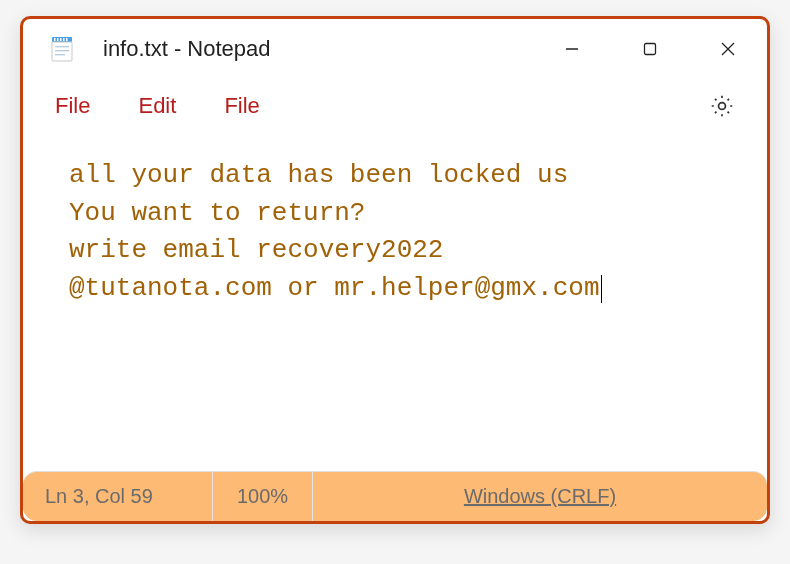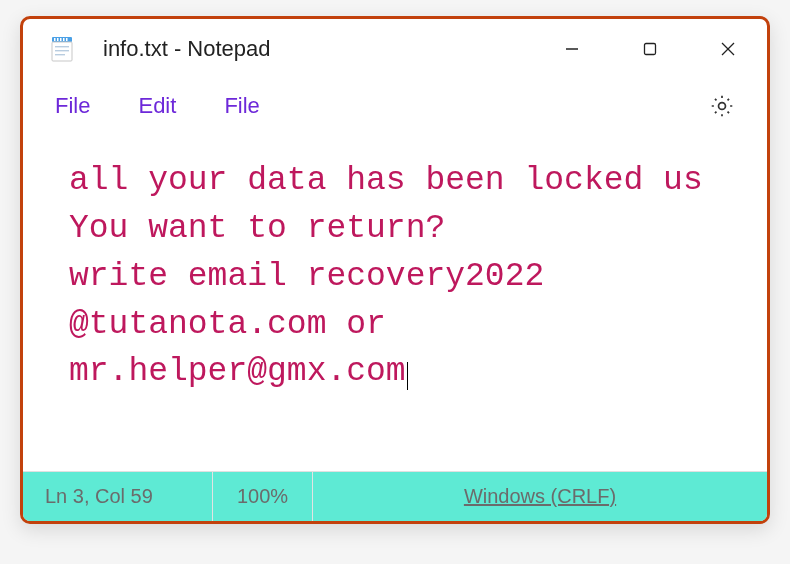--- a/index.html
+++ b/index.html
@@ -84,31 +84,31 @@
       justify-content: center;
       color: #333;
     }
 
     .menubar {
       display: flex;
       align-items: center;
       gap: 48px;
       padding: 14px 32px 18px 32px;
       font-size: 22px;
-      color: #6d28d9;
+      color: #b91c1c;
     }
     .menubar .spacer { flex:1; }
     .settings-btn { display:flex; align-items:center; justify-content:center; }
 
     .content {
       flex: 1;
       padding: 20px 46px;
       font-family: Consolas, "Courier New", monospace;
-      font-size: 33px;
-      color: #be185d;
+      font-size: 26px;
+      color: #a16207;
       white-space: pre-wrap;
       line-height: 1.45;
       overflow: auto;
       position: relative;
     }
     .caret {
       display:inline-block;
       width:1px;
       height:28px;
       background:#000;
@@ -116,21 +116,22 @@
       margin-left:1px;
     }
 
     .statusbar {
       display: flex;
       align-items: center;
       height: 50px;
       border-top: 1px solid #e0e0e0;
       font-size: 20px;
       color: #6b6b6b;
-      background: #5eead4;
+      background: #fdba74;
+      border-radius: 14px;
     }
     .status-cell {
       padding: 0 22px;
       height: 100%;
       display:flex;
       align-items:center;
       border-right: 1px solid #e3e3e3;
       white-space: nowrap;
     }
     .status-cell:last-child { border-right:none; }

